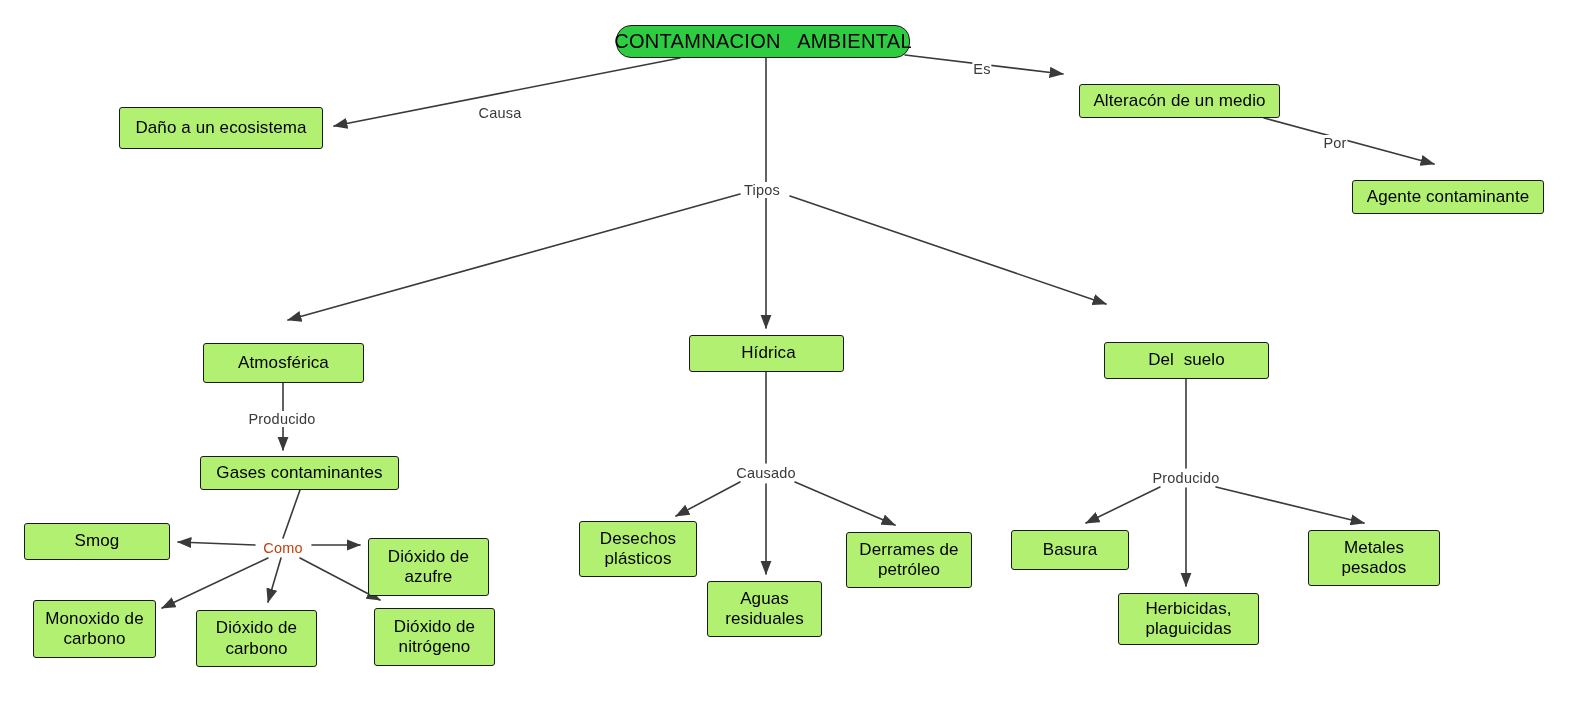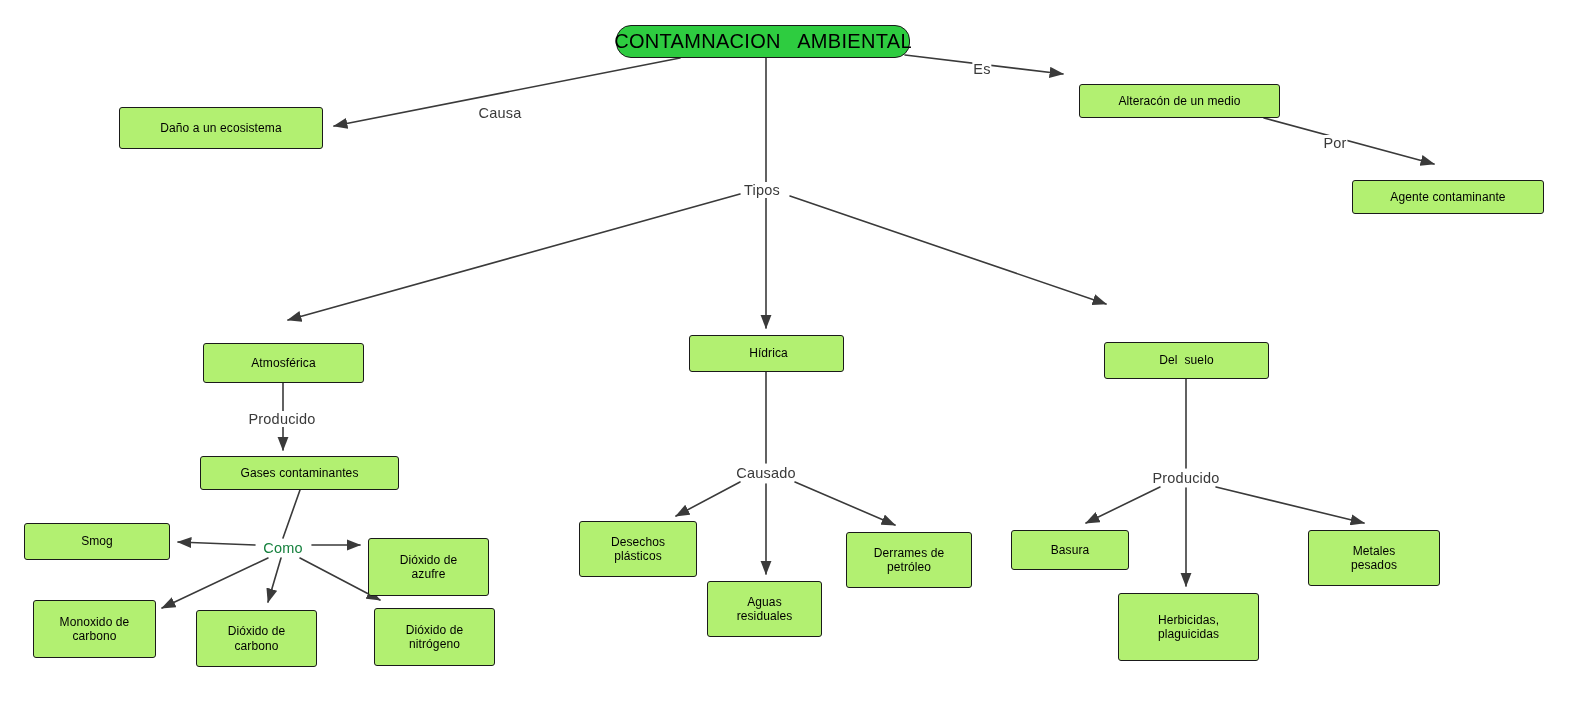--- a/index.html
+++ b/index.html
@@ -30,21 +30,21 @@
     position: absolute;
     box-sizing: border-box;
     display: flex;
     align-items: center;
     justify-content: center;
     text-align: center;
     border: 1.6px solid #1a1a1a;
     border-radius: 3px;
     background: #b2f071;
     color: #000000;
-    font-size: 12px;
+    font-size: 17px;
     line-height: 1.18;
     letter-spacing: 0.1px;
     padding: 2px 8px;
     white-space: pre;
     z-index: 3;
   }
   .node.root {
     background: #2ecc40;
     font-size: 20px;
     border-radius: 15px;
@@ -117,29 +117,29 @@
 nitrógeno</div>
       <div class="node" style="left: 368px; top: 538px; width: 121px; height: 58px; background: rgb(178, 240, 113); border-color: rgb(26, 26, 26);">Dióxido de
 azufre</div>
       <div class="node" style="left: 579px; top: 521px; width: 118px; height: 56px; background: rgb(178, 240, 113); border-color: rgb(26, 26, 26);">Desechos
 plásticos</div>
       <div class="node" style="left: 707px; top: 581px; width: 115px; height: 56px; background: rgb(178, 240, 113); border-color: rgb(26, 26, 26);">Aguas
 residuales</div>
       <div class="node" style="left: 846px; top: 532px; width: 126px; height: 56px; background: rgb(178, 240, 113); border-color: rgb(26, 26, 26);">Derrames de
 petróleo</div>
       <div class="node" style="left: 1011px; top: 530px; width: 118px; height: 40px; background: rgb(178, 240, 113); border-color: rgb(26, 26, 26);">Basura</div>
-      <div class="node" style="left: 1118px; top: 593px; width: 141px; height: 68px; background: rgb(178, 240, 113); border-color: rgb(26, 26, 26);">Herbicidas,
+      <div class="node" style="left: 1118px; top: 593px; width: 141px; height: 52px; background: rgb(178, 240, 113); border-color: rgb(26, 26, 26);">Herbicidas,
 plaguicidas</div>
       <div class="node" style="left: 1308px; top: 530px; width: 132px; height: 56px; background: rgb(178, 240, 113); border-color: rgb(26, 26, 26);">Metales
 pesados</div>
     </div>
   <div id="labels-group">
       <div class="edge-label" style="left: 500px; top: 93px; color: rgb(58, 58, 58); margin-top: 20px;">Causa</div>
       <div class="edge-label" style="left: 982px; top: 69px; color: rgb(58, 58, 58);">Es</div>
       <div class="edge-label" style="left: 1335px; top: 143px; color: rgb(58, 58, 58);">Por</div>
       <div class="edge-label" style="left: 762px; top: 190px; color: rgb(58, 58, 58);">Tipos</div>
       <div class="edge-label" style="left: 282px; top: 419px; color: rgb(58, 58, 58);">Producido</div>
-      <div class="edge-label" style="left: 283px; top: 548px; color: #15803d;">Como</div>
+      <div class="edge-label" style="left: 283px; top: 548px; color: #c2410c;">Como</div>
       <div class="edge-label" style="left: 766px; top: 473px; color: rgb(58, 58, 58);">Causado</div>
       <div class="edge-label" style="left: 1186px; top: 478px; color: rgb(58, 58, 58);">Producido</div>
     </div>
 
 </div>
 
 </body></html>

